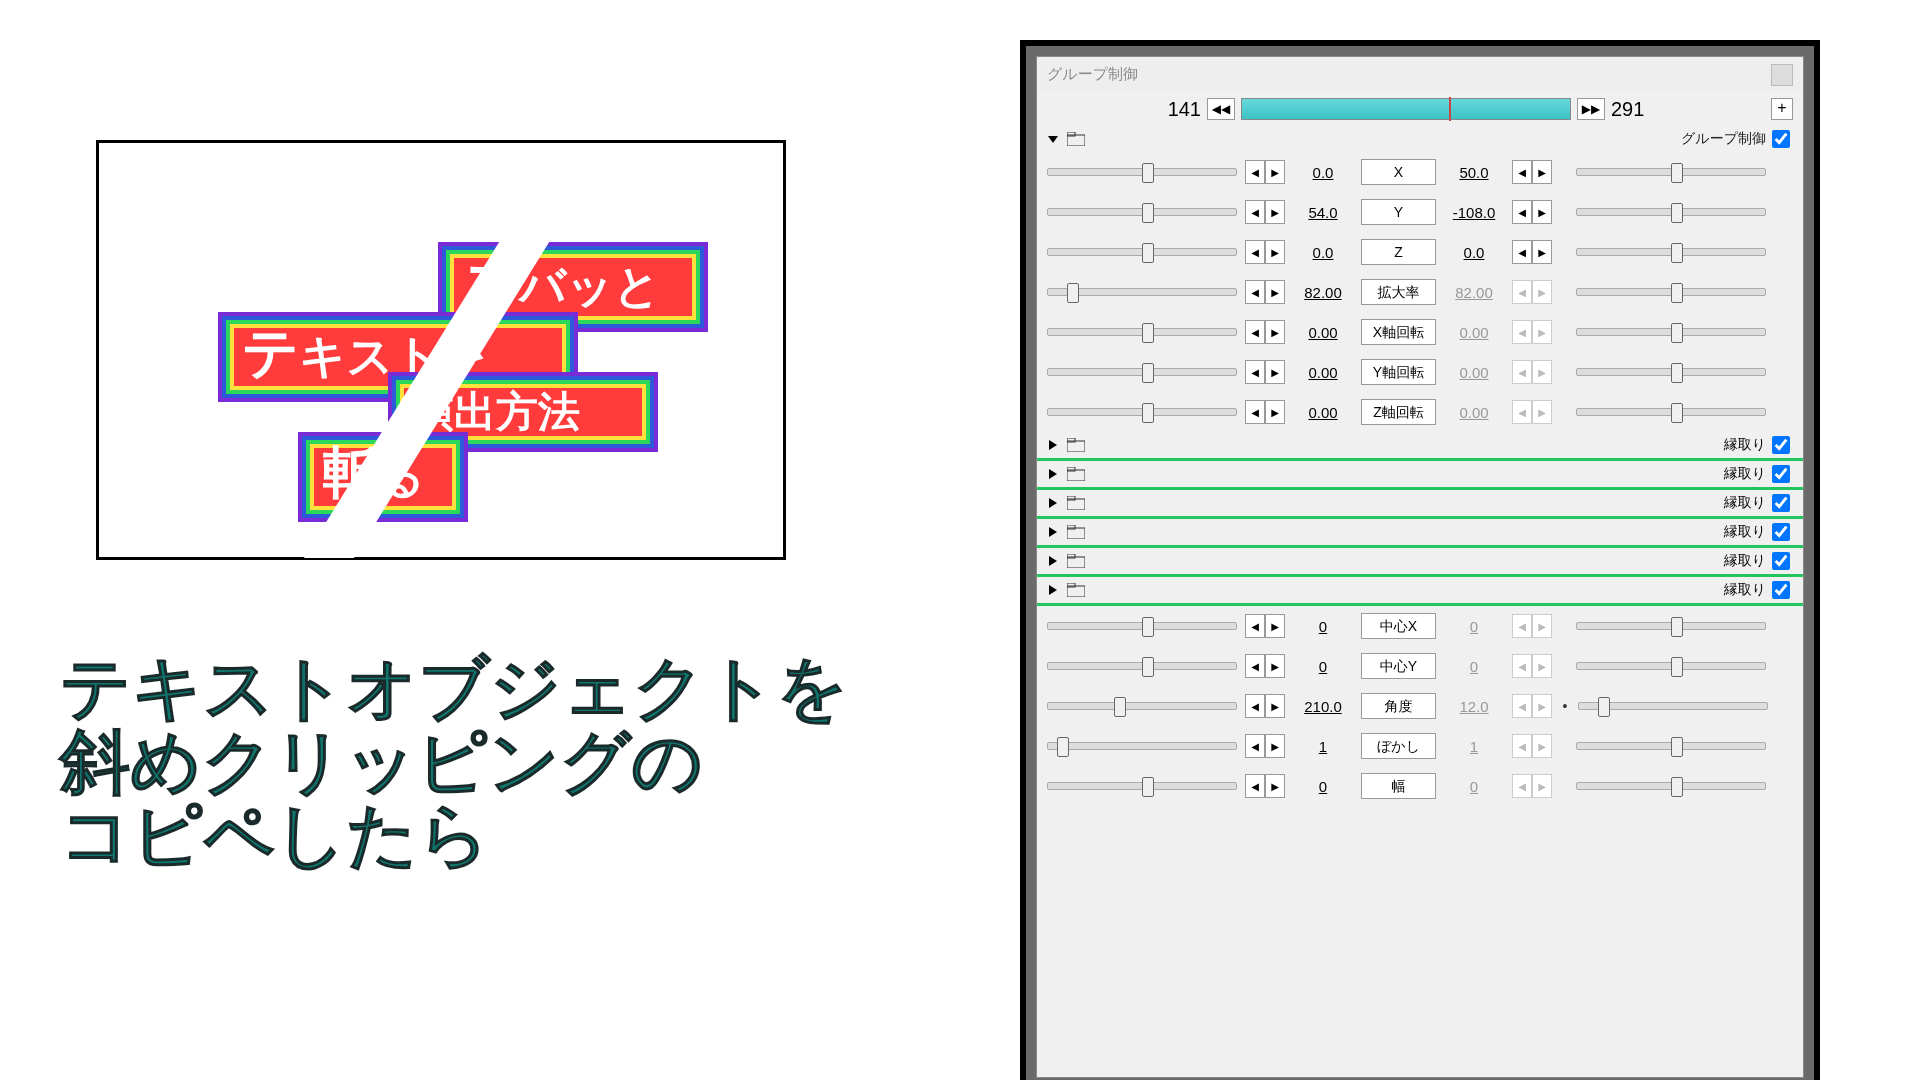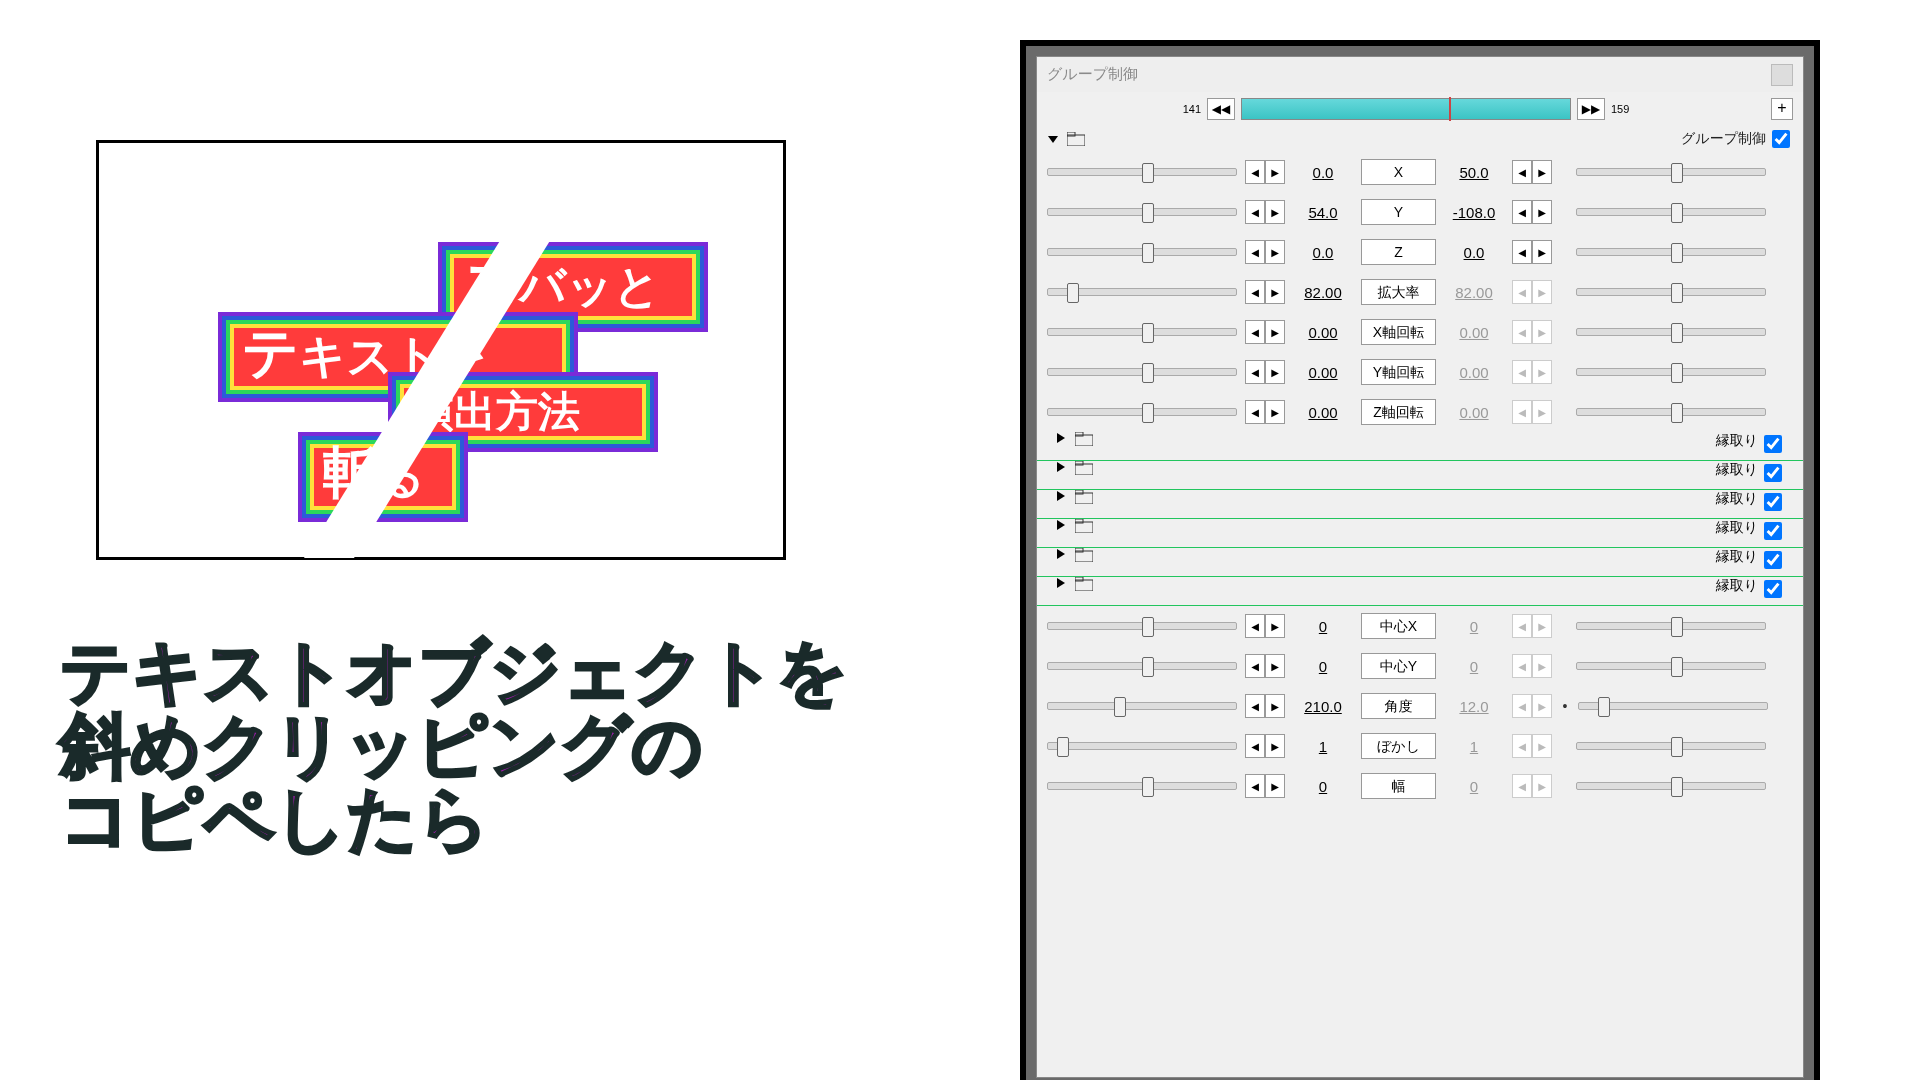--- a/index.html
+++ b/index.html
@@ -1,30 +1,30 @@
 <!DOCTYPE html>
 <html><head>
 <meta charset="utf-8">
 <style>
 html,body{margin:0;padding:0;width:1920px;height:1080px;background:#fff;font-family:"Meiryo","MS PGothic",sans-serif;overflow:hidden}
 *{box-sizing:border-box}
 
 .preview{position:absolute;left:96px;top:140px;width:690px;height:420px;border:3px solid #000;background:#fff}
 .preview svg{position:absolute;left:0;top:0}
 
-.instruction{position:absolute;left:60px;top:636px;font-weight:700;font-size:70px;line-height:1.05;color:#a21caf;-webkit-text-stroke:3px #1a2a2a}
+.instruction{position:absolute;left:60px;top:652px;font-weight:400;font-size:70px;line-height:1.05;color:#0f766e;-webkit-text-stroke:3px #1a2a2a}
 
 .panel-wrap{position:absolute;left:1020px;top:40px;width:800px;height:1062px;border:6px solid #000;background:#6a6a6a}
 .panel{position:absolute;left:10px;top:10px;right:10px;bottom:18px;background:#f0f0f0;border:1px solid #888}
 .titlebar{height:35px;background:#eee;display:flex;align-items:center;padding:0 10px;color:#8a8a8a;font-size:15px}
 .titlebar .sp{flex:1}
 .titlebar .close{width:22px;height:22px;background:#ddd;border:1px solid #bbb}
 
 .tl{height:34px;display:flex;align-items:center;gap:6px;padding:0 10px}
-.tl .num{width:60px;text-align:right;font-size:11px}
+.tl .num{width:60px;text-align:right;font-size:20px}
 .tl .dbl{width:28px;height:22px;border:1px solid #999;background:#fff;display:flex;align-items:center;justify-content:center;font-size:12px;cursor:pointer}
 .tl .track{flex:0 0 330px;height:22px;border:1px solid #888;background:linear-gradient(#66d8db,#3bc4c4);position:relative}
 .tl .track .mark{position:absolute;top:-2px;bottom:-2px;width:2px;background:#c44;left:63%}
 .tl .plus{width:22px;height:22px;border:1px solid #999;background:#fff;text-align:center;font-size:16px;line-height:18px;cursor:pointer}
 
 .sect{height:26px;display:flex;align-items:center;padding:0 10px;font-size:14px}
 .sect .tri{width:14px;display:inline-block}
 .sect .folder{width:18px;height:14px;margin-left:6px}
 .sect .sp{flex:1}
 .sect .lbl{font-size:14px;color:#222}
@@ -40,21 +40,21 @@
 .pname{width:75px;height:26px;border:1px solid #999;background:#fff;text-align:center;font-size:14px;line-height:24px}
 .dot{width:8px}
 
 .opt{height:28px;display:flex;align-items:center;padding:0 10px;font-size:14px;gap:8px}
 .opt input[type=checkbox]{width:18px;height:18px}
 .opt .sp{flex:1}
 .numbox{width:36px;height:24px;border:1px solid #999;background:#fff;text-align:center;font-size:14px}
 .spinbtns{display:flex;flex-direction:column}
 .spinbtns .b{width:14px;height:12px;border:1px solid #999;background:#fff;font-size:8px;text-align:center;line-height:10px}
 
-.brow{height:29px;display:flex;align-items:flex-start;padding:0 18px;font-size:14px;border-bottom:1px solid #22c55e}
+.brow{height:29px;display:flex;align-items:center;padding:0 10px;font-size:14px;border-bottom:3px solid #22c55e}
 .brow .tri{width:14px}
 .brow .folder{width:18px;height:14px;margin-left:6px}
 .brow .sp{flex:1}
 .brow .lbl{font-size:14px}
 .brow input[type=checkbox]{width:18px;height:18px;margin-left:6px}
 
 .star{font-size:14px;color:#333;width:10px;text-align:center}
 
 .folder svg{display:block}
 .tri svg{display:block}
@@ -131,21 +131,21 @@
     </div>
 
     <div class="tl">
       <span style="flex:1"></span>
       <span class="num">141</span>
       <span class="dbl">◀◀</span>
       <div class="track">
           <div class="mark"></div>
         </div>
       <span class="dbl">▶▶</span>
-      <span class="num" style="text-align:left">159</span>
+      <span class="num" style="text-align:left">291</span>
       <span style="flex:1"></span>
       <span class="plus">+</span>
     </div>
 
     <div class="sect">
       <span class="tri">
           <svg width="12" height="12">
             <polygon points="1,3 11,3 6,10" fill="#000"></polygon>
           </svg>
         </span>

